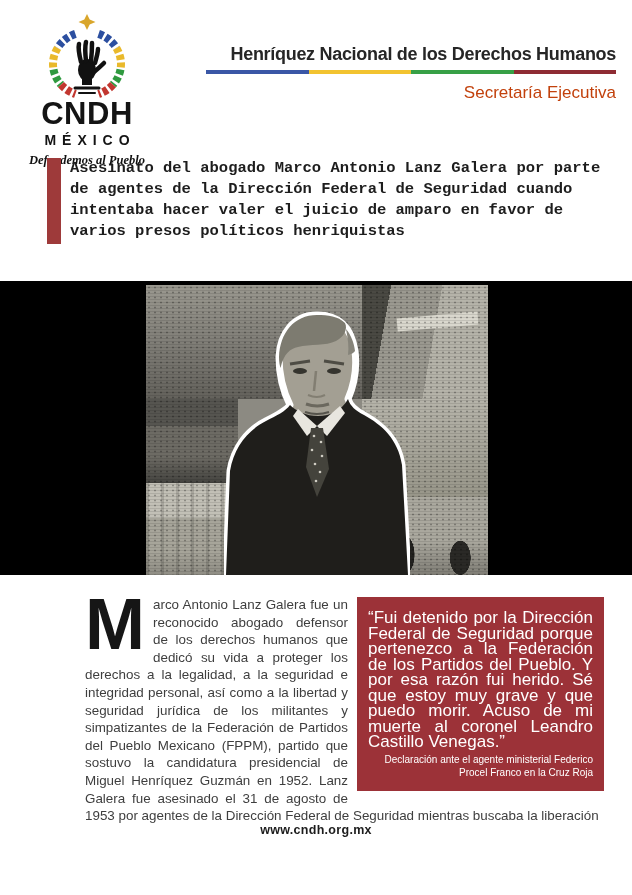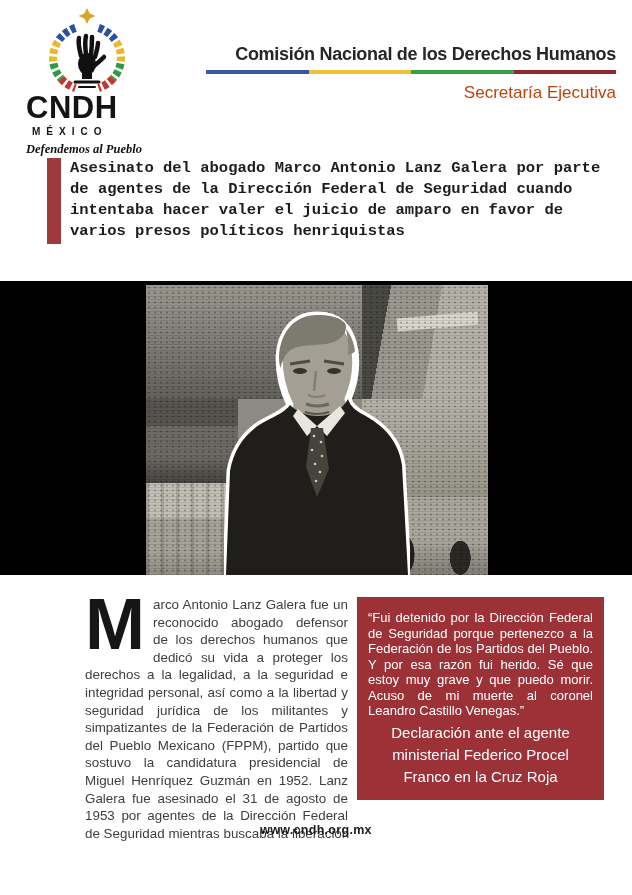--- a/index.html
+++ b/index.html
@@ -1,24 +1,24 @@
 <!DOCTYPE html>
 <html lang="es"><head>
 <meta charset="utf-8">
 <style>
   html,body{margin:0;padding:0;background:#e8e8e8;}
   .page{
     position:relative;width:632px;height:895px;margin:0 auto;background:#ffffff;
     font-family:"Liberation Sans",sans-serif;overflow:hidden;color:#1d1d1d;
   }
   
-  .logo{position:absolute;left:26px;top:8px;width:122px;}
+  .logo{position:absolute;left:26px;top:14px;width:122px;text-align:center;}
   .logo-emblem{display:block;margin:0 auto;}
   .logo-acronym{font-size:31px;font-weight:bold;letter-spacing:.5px;color:#141414;line-height:30px;margin-top:1px;}
-  .logo-country{font-size:10px;font-weight:bold;letter-spacing:6px;text-indent:6px;color:#141414;margin-top:3px;}
+  .logo-country{font-size:14px;font-weight:bold;letter-spacing:6px;text-indent:6px;color:#141414;margin-top:3px;}
   .logo-motto{font-family:Liberation Serif, serif;font-style:italic;font-weight:bold;font-size:12.5px;color:#111;margin-top:5px;}
   .header-right{position:absolute;right:16px;top:44px;width:420px;text-align:right;}
   .org-name{font-size:18px;font-weight:bold;color:#262626;letter-spacing:-.3px;white-space:nowrap;}
   .org-stripe{display:flex;height:3.5px;margin-top:5px;width:410px;margin-left:auto;}
   .org-stripe .seg{flex:1;height:100%;}
   .seg-blue{background:#3A57A6;}
   .seg-yellow{background:#F2C330;}
   .seg-green{background:#37A046;}
   .seg-maroon{background:#8E2B33;}
   .department{font-size:17px;color:#c2410c;margin-top:9px;}
@@ -48,23 +48,23 @@
       radial-gradient(ellipse 20px 34px at 32% 74%,#23221f 60%,transparent 62%),
       radial-gradient(ellipse 17px 28px at 78% 78%,#2a2926 60%,transparent 62%),
       linear-gradient(180deg,#aaa89e 0 55%,#807e76 100%);}
   .portrait{position:absolute;left:50%;bottom:0;transform:translateX(-50%);}
   
   .article-body{position:absolute;left:85px;top:596px;width:519px;
     font-size:13.4px;line-height:17.6px;color:#3e3e3e;text-align:justify;}
   .dropcap{float:left;font-size:72px;line-height:50px;font-weight:bold;color:#161616;margin:3px 8px 0 0;}
   .quote-box{float:right;width:247px;min-height:188px;margin:1px 0 10px 9px;background:#9C3238;color:#ffffff;
     padding:13px 11px 12px;box-sizing:border-box;}
-  .quote-text{font-size:13px;line-height:15.5px;text-align:justify;}
+  .quote-text{font-size:17px;line-height:15.5px;text-align:justify;}
   .quote-author{margin-top:9px;font-size:14.5px;text-align:right;letter-spacing:.2px;}
-  .quote-attribution{font-size:15px;line-height:22px;text-align:center;margin-top:3px;}
+  .quote-attribution{font-size:10px;line-height:13px;text-align:right;margin-top:3px;}
   .quote-date{font-size:11px;line-height:14.5px;text-align:right;}
   
   .footer-url{position:absolute;left:0;right:0;top:823px;text-align:center;
     font-size:12.5px;font-weight:bold;letter-spacing:.3px;color:#1c1c1c;}
 </style>
 </head>
 <body>
 
 <div class="page">
 
@@ -97,21 +97,21 @@
         <path d="M47,74 L71,74" stroke-width="3"></path>
         <path d="M51,79 L67,79" stroke-width="2"></path>
       </g>
     </svg>
     <div class="logo-acronym">CNDH</div>
     <div class="logo-country">MÉXICO</div>
     <div class="logo-motto">Defendemos al Pueblo</div>
   </div>
 
   <div class="header-right">
-    <div class="org-name">Comisión Nacional de los Derechos Humanos</div>
+    <div class="org-name">Henríquez Nacional de los Derechos Humanos</div>
     <div class="org-stripe">
       <div class="seg seg-blue"></div>
       <div class="seg seg-yellow"></div>
       <div class="seg seg-green"></div>
       <div class="seg seg-maroon"></div>
     </div>
     <div class="department">Secretaría Ejecutiva</div>
   </div>
 
   <div class="title-block">

